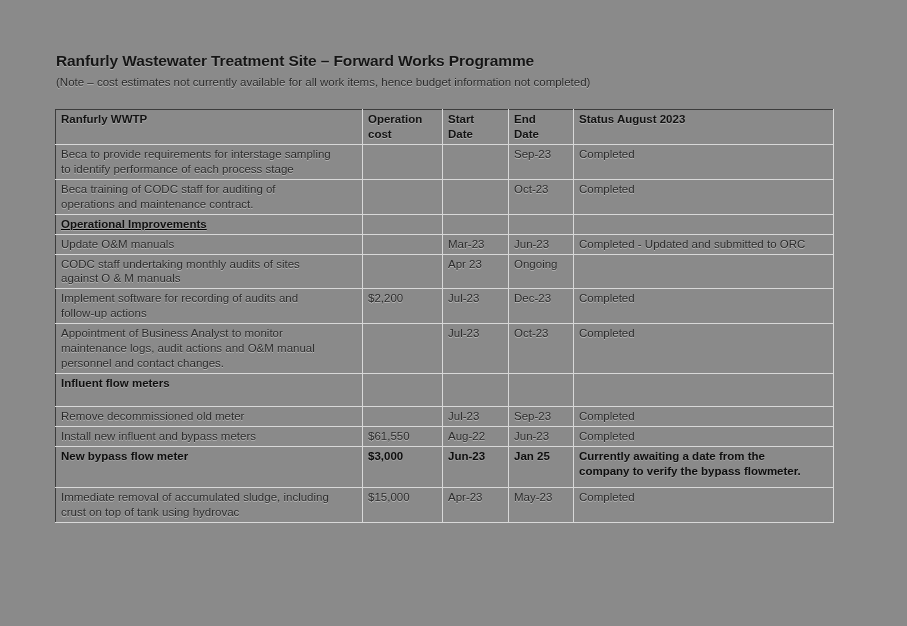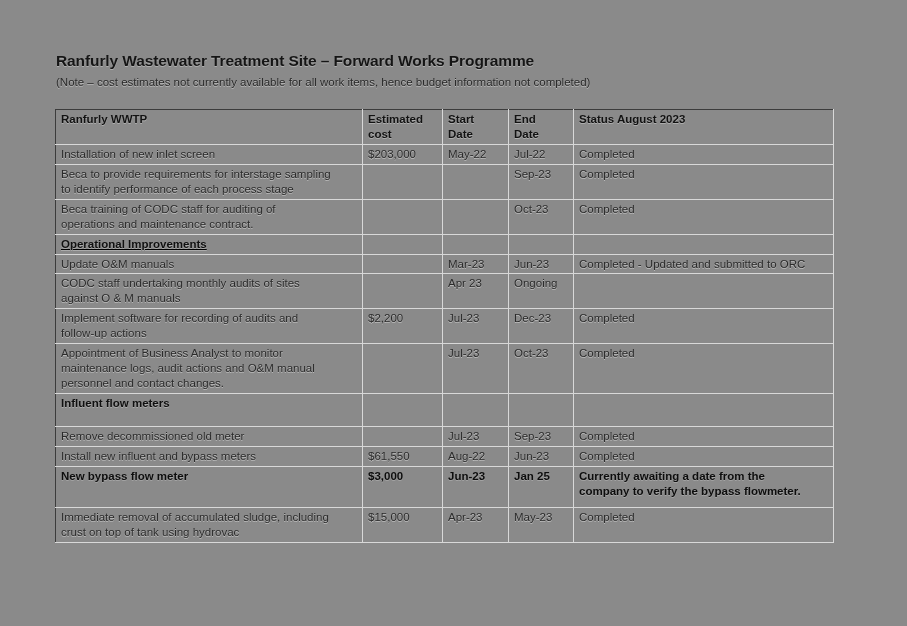--- a/index.html
+++ b/index.html
@@ -101,48 +101,37 @@
       <col class="c-start">
       <col class="c-end">
       <col class="c-status">
     </colgroup>
     <thead>
       <tr>
         <td>
             <span class="cell-line">Ranfurly WWTP</span>
           </td>
         <td>
-            <span class="cell-line">Estimated</span>
+            <span class="cell-line">Operation</span>
             <span class="cell-line">cost</span>
           </td>
         <td>
             <span class="cell-line">Start</span>
             <span class="cell-line">Date</span>
           </td>
         <td>
             <span class="cell-line">End</span>
             <span class="cell-line">Date</span>
           </td>
         <td>
             <span class="cell-line">Status August 2023</span>
           </td>
       </tr>
     </thead>
     <tbody id="tbody">
-        <tr class="item" style="height: 18px;">
-          <td>
-            <span class="cell-line">Installation of new inlet screen</span>
-          </td>
-          <td>$203,000</td>
-          <td>May-22</td>
-          <td>Jul-22</td>
-          <td>
-            <span class="cell-line">Completed</span>
-          </td>
-        </tr>
         <tr class="item" style="height: 33px;">
           <td>
             <span class="cell-line">Beca to provide requirements for interstage sampling</span>
             <span class="cell-line">to identify performance of each process stage</span>
           </td>
           <td></td>
           <td></td>
           <td>Sep-23</td>
           <td>
             <span class="cell-line">Completed</span>

